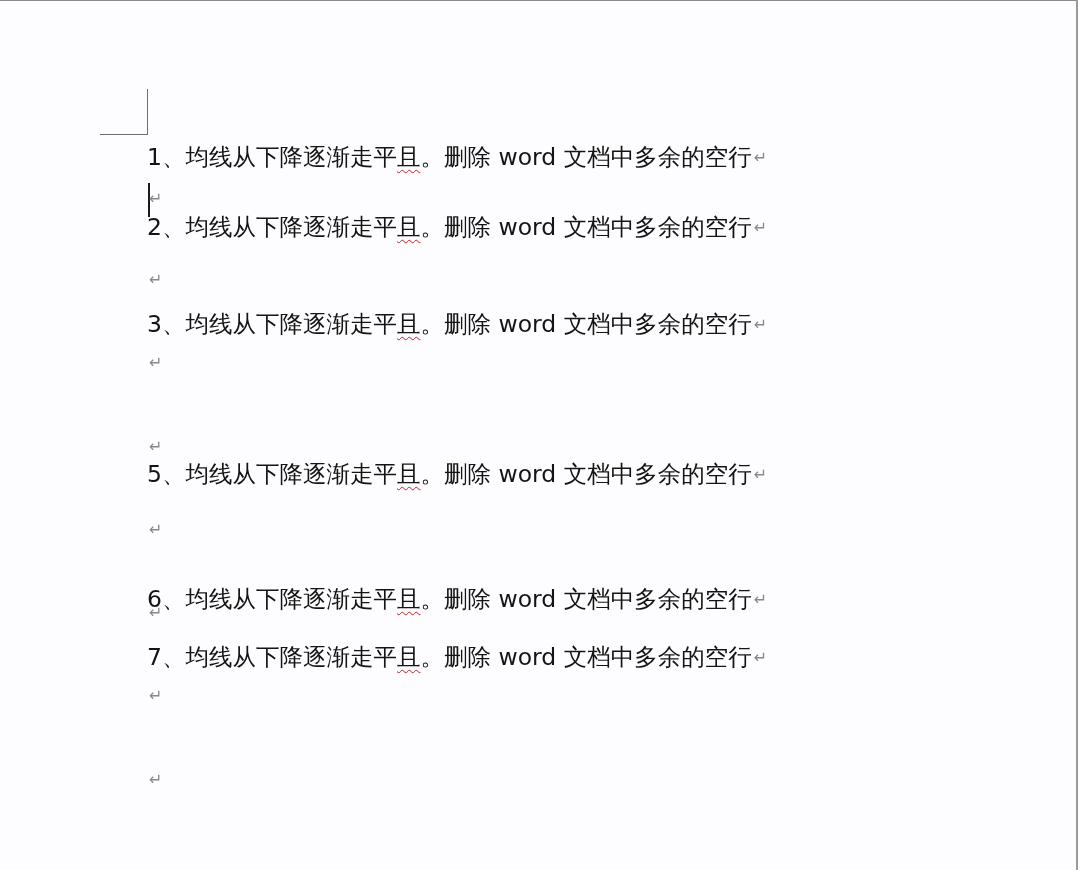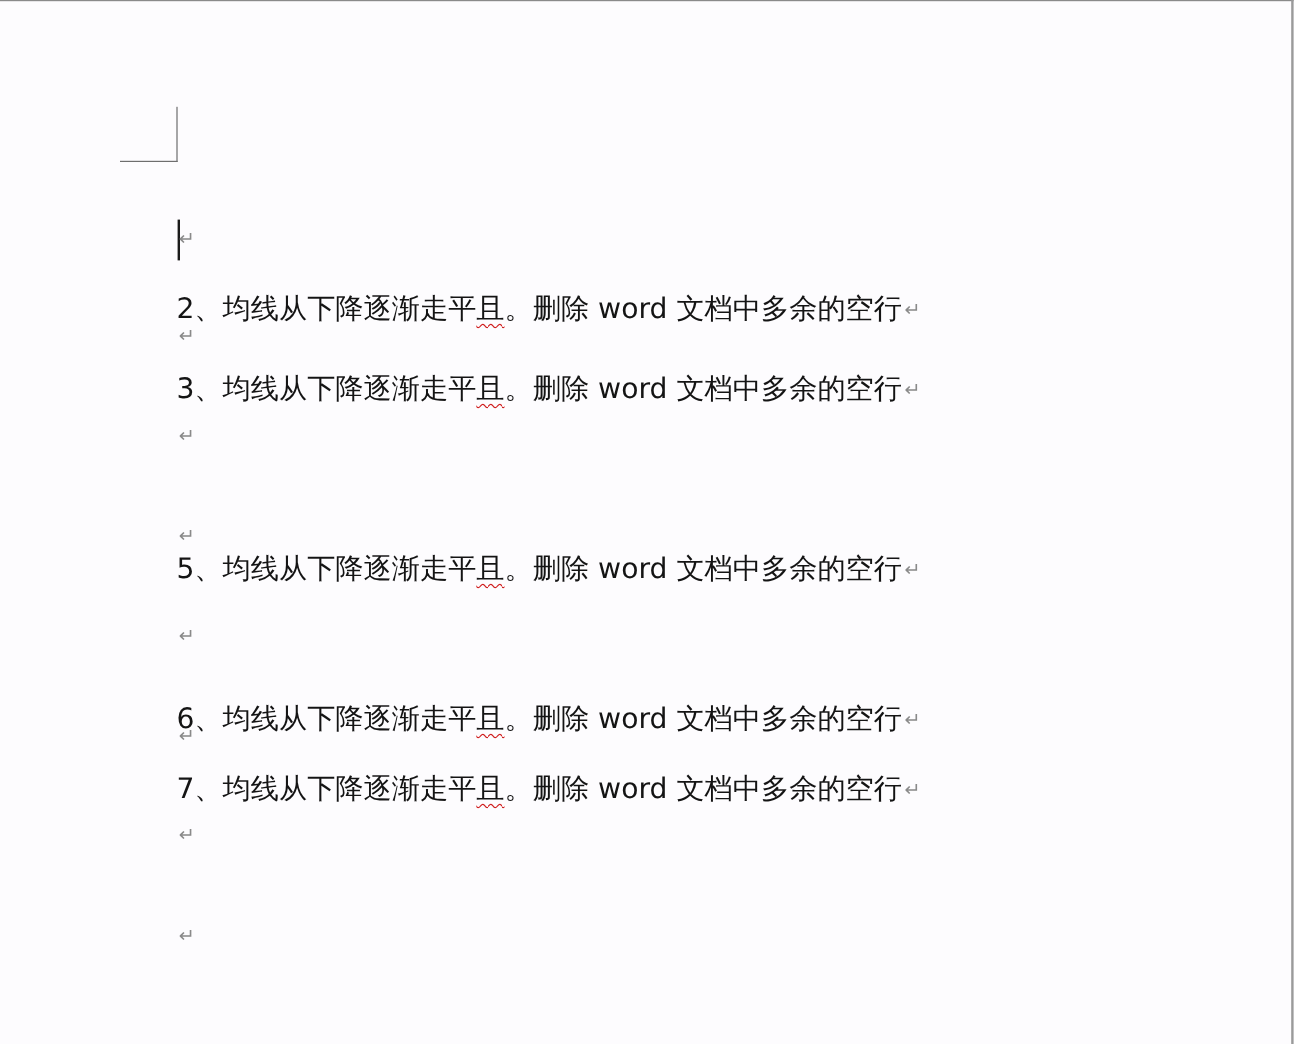--- a/index.html
+++ b/index.html
@@ -32,23 +32,26 @@
 
 <div class="frame-top"></div>
 <div class="frame-right"></div>
 
 <div class="page">
   <div class="margin-corner-v"></div>
   <div class="margin-corner-h"></div>
 
   <div class="caret"></div>
 
+  <div class="para" style="top:142px;">
+    <span class="num">1、</span><span>均线从下降逐渐走平</span><span class="spell">且</span><span>。删除 word 文档中多余的空行</span><span class="mark">↵</span>
+  </div>
   <div class="empty" style="top:189px;"><span>↵</span></div>
 
-  <div class="para" style="top:242px;">
+  <div class="para" style="top:212px;">
     <span class="num">2、</span><span>均线从下降逐渐走平</span><span class="spell">且</span><span>。删除 word 文档中多余的空行</span><span class="mark">↵</span>
   </div>
   <div class="empty" style="top:270px;"><span>↵</span></div>
 
   <div class="para" style="top:309px;">
     <span class="num">3、</span><span>均线从下降逐渐走平</span><span class="spell">且</span><span>。删除 word 文档中多余的空行</span><span class="mark">↵</span>
   </div>
   <div class="empty" style="top:353px;"><span>↵</span></div>
 
   <div class="empty" style="top:437px;"><span>↵</span></div>

